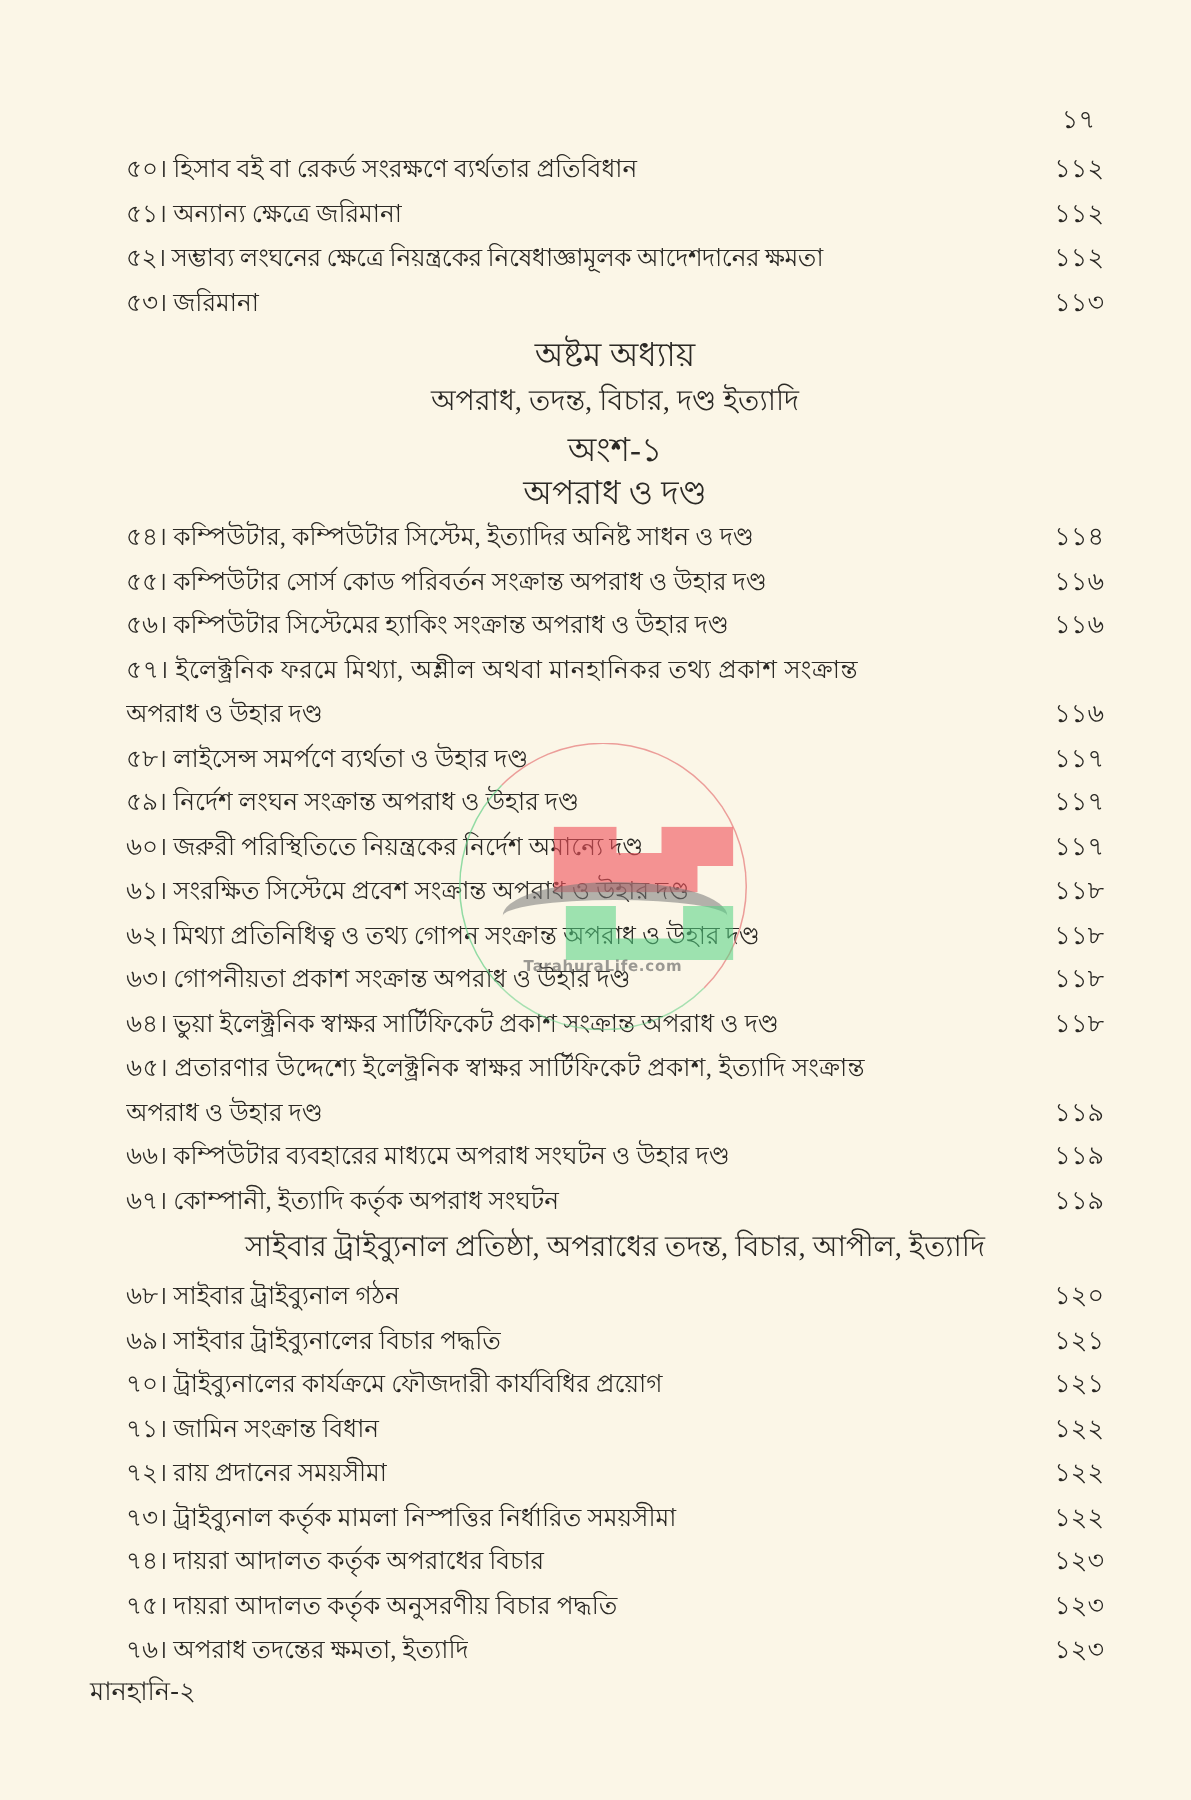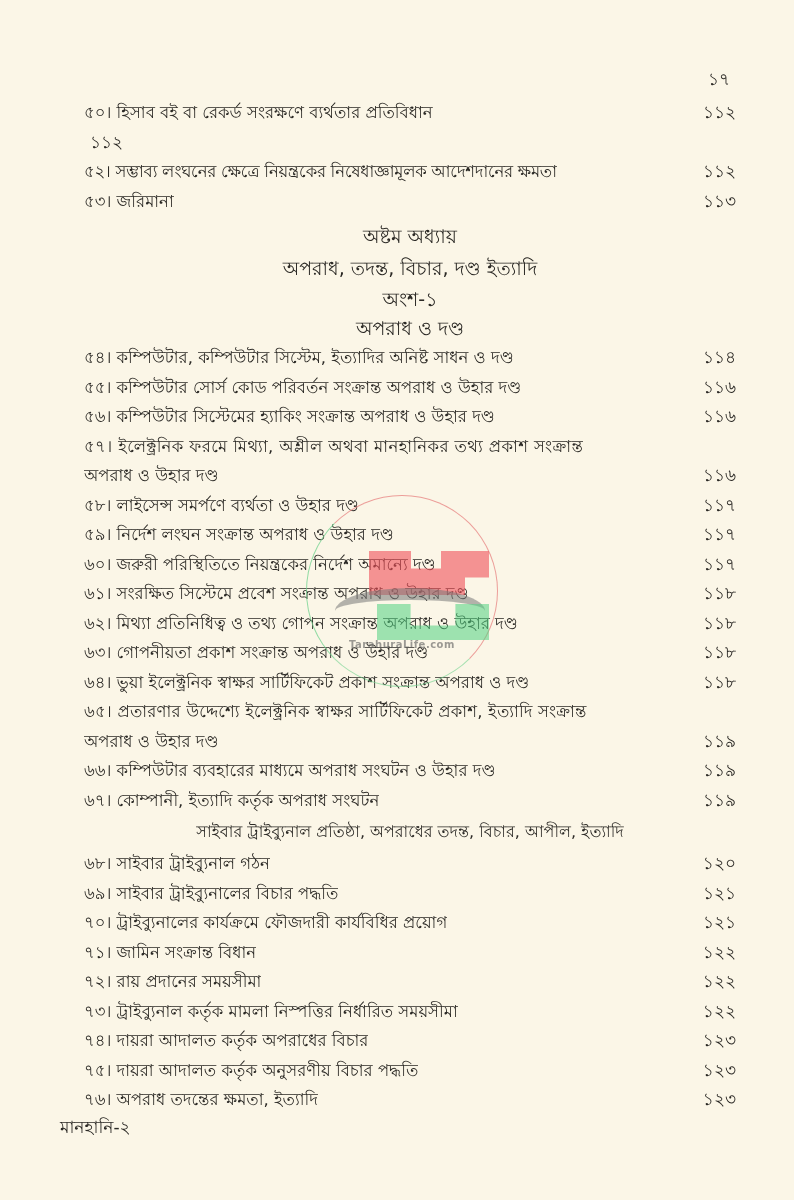--- a/index.html
+++ b/index.html
@@ -7,30 +7,30 @@
     width: 794px; height: 1200px; overflow: hidden;
     background: #fbf6e7;
     font-family: "DejaVu Sans", sans-serif;
     color: #2b2925;
     position: relative;
   }
   .page { position: absolute; left: 0; top: 0; width: 794px; height: 1200px; }
   .page-num {
     position: absolute; top: 66px; right: 64px; font-size: 17px;
   }
-  .toc { position: absolute; left: 84px; right: 58px; top: 98px; }
+  .toc { position: absolute; left: 84px; right: 58px; top: 98px; font-family: Liberation Serif, serif; }
   .row {
     display: flex; justify-content: space-between; align-items: baseline;
     font-size: 16.5px; height: 29.5px; line-height: 29.5px; white-space: nowrap;
   }
   .row .txt { overflow: hidden; }
   .row .pg { padding-left: 6px; font-size: 17px; }
   .row.cont .txt { padding-left: 0; }
   .heading {
-    text-align: center; font-size: 19px; height: 29px; line-height: 29px;
+    text-align: center; font-size: 22px; height: 29px; line-height: 29px;
   }
   .heading.big { font-size: 19px; height: 34px; line-height: 34px; }
   .footer { position: absolute; left: 60px; top: 1114px; font-size: 17px; }
   .watermark {
     position: absolute; left: 306px; top: 495px; width: 190px; height: 190px;
     border-radius: 50%; border: 1.5px solid rgba(230,120,120,0.7);
     border-left-color: rgba(110,210,140,0.75); border-bottom-color: rgba(110,210,140,0.6);
     pointer-events: none;
     font-weight: bold;
   }
@@ -57,20 +57,21 @@
 <div class="page">
   <div class="page-num">১৭</div>
 
   <div class="toc">
     <div>
       <div class="row">
           <span class="txt">৫০। হিসাব বই বা রেকর্ড সংরক্ষণে ব্যর্থতার প্রতিবিধান</span>
           <span class="pg">১১২</span>
         </div>
       <div class="row">
+          <span class="txt">৫১। অন্যান্য ক্ষেত্রে জরিমানা</span>
           <span class="pg">১১২</span>
         </div>
       <div class="row">
           <span class="txt" style="letter-spacing:-0.3px">৫২। সম্ভাব্য লংঘনের ক্ষেত্রে নিয়ন্ত্রকের নিষেধাজ্ঞামূলক আদেশদানের ক্ষমতা</span>
           <span class="pg" style="padding-left:0">১১২</span>
         </div>
       <div class="row">
           <span class="txt">৫৩। জরিমানা</span>
           <span class="pg">১১৩</span>
         </div>
@@ -141,21 +142,21 @@
       <div class="row">
           <span class="txt">৬৬। কম্পিউটার ব্যবহারের মাধ্যমে অপরাধ সংঘটন ও উহার দণ্ড</span>
           <span class="pg">১১৯</span>
         </div>
       <div class="row">
           <span class="txt">৬৭। কোম্পানী, ইত্যাদি কর্তৃক অপরাধ সংঘটন</span>
           <span class="pg">১১৯</span>
         </div>
     </div>
 
-    <div class="heading big" style="font-size:16px">সাইবার ট্রাইব্যুনাল প্রতিষ্ঠা, অপরাধের তদন্ত, বিচার, আপীল, ইত্যাদি</div>
+    <div class="heading big" style="font-size:19px">সাইবার ট্রাইব্যুনাল প্রতিষ্ঠা, অপরাধের তদন্ত, বিচার, আপীল, ইত্যাদি</div>
 
     <div>
       <div class="row">
           <span class="txt">৬৮। সাইবার ট্রাইব্যুনাল গঠন</span>
           <span class="pg">১২০</span>
         </div>
       <div class="row">
           <span class="txt">৬৯। সাইবার ট্রাইব্যুনালের বিচার পদ্ধতি</span>
           <span class="pg">১২১</span>
         </div>

